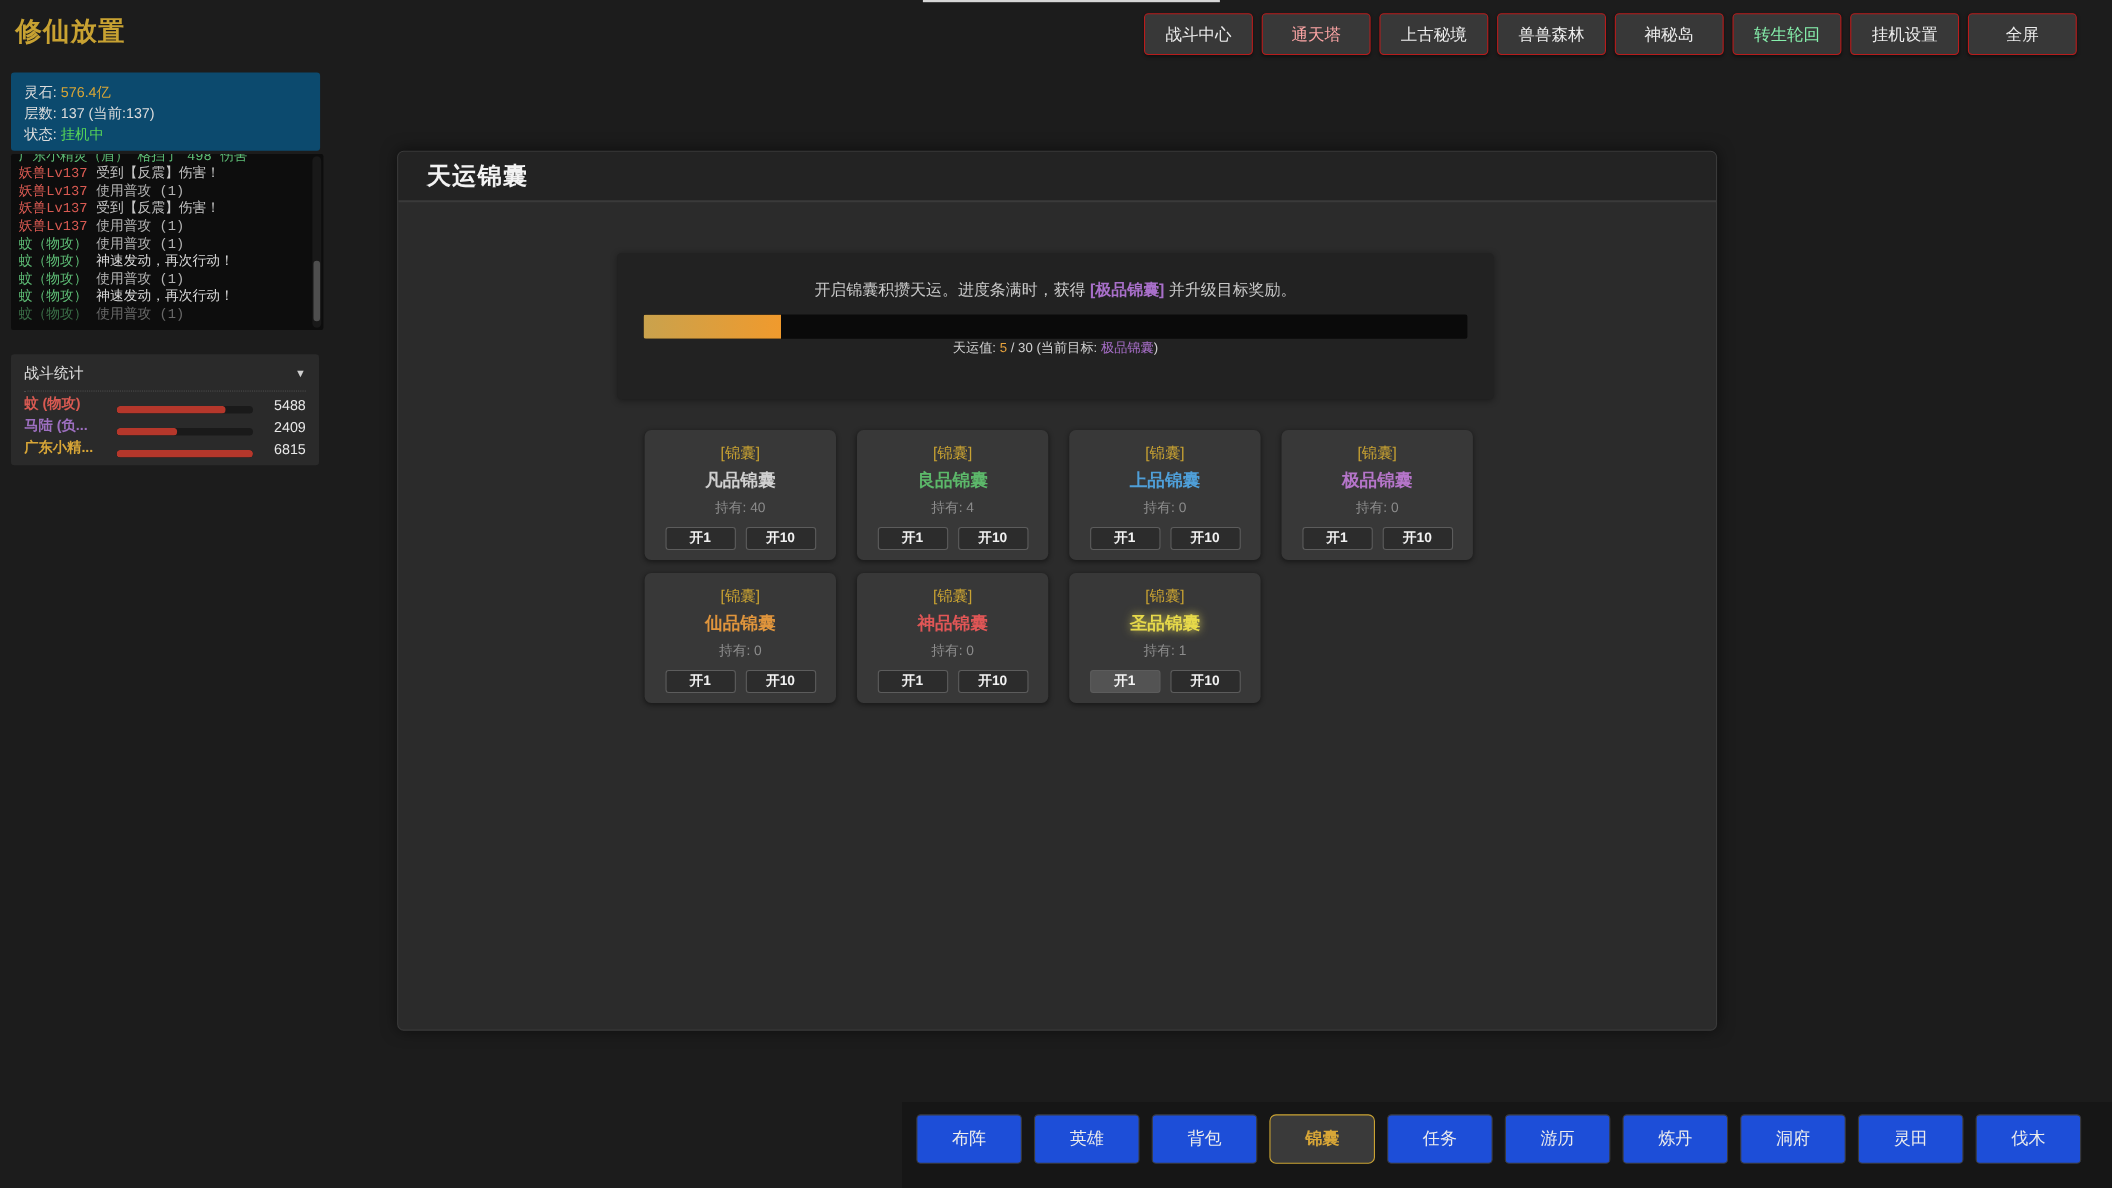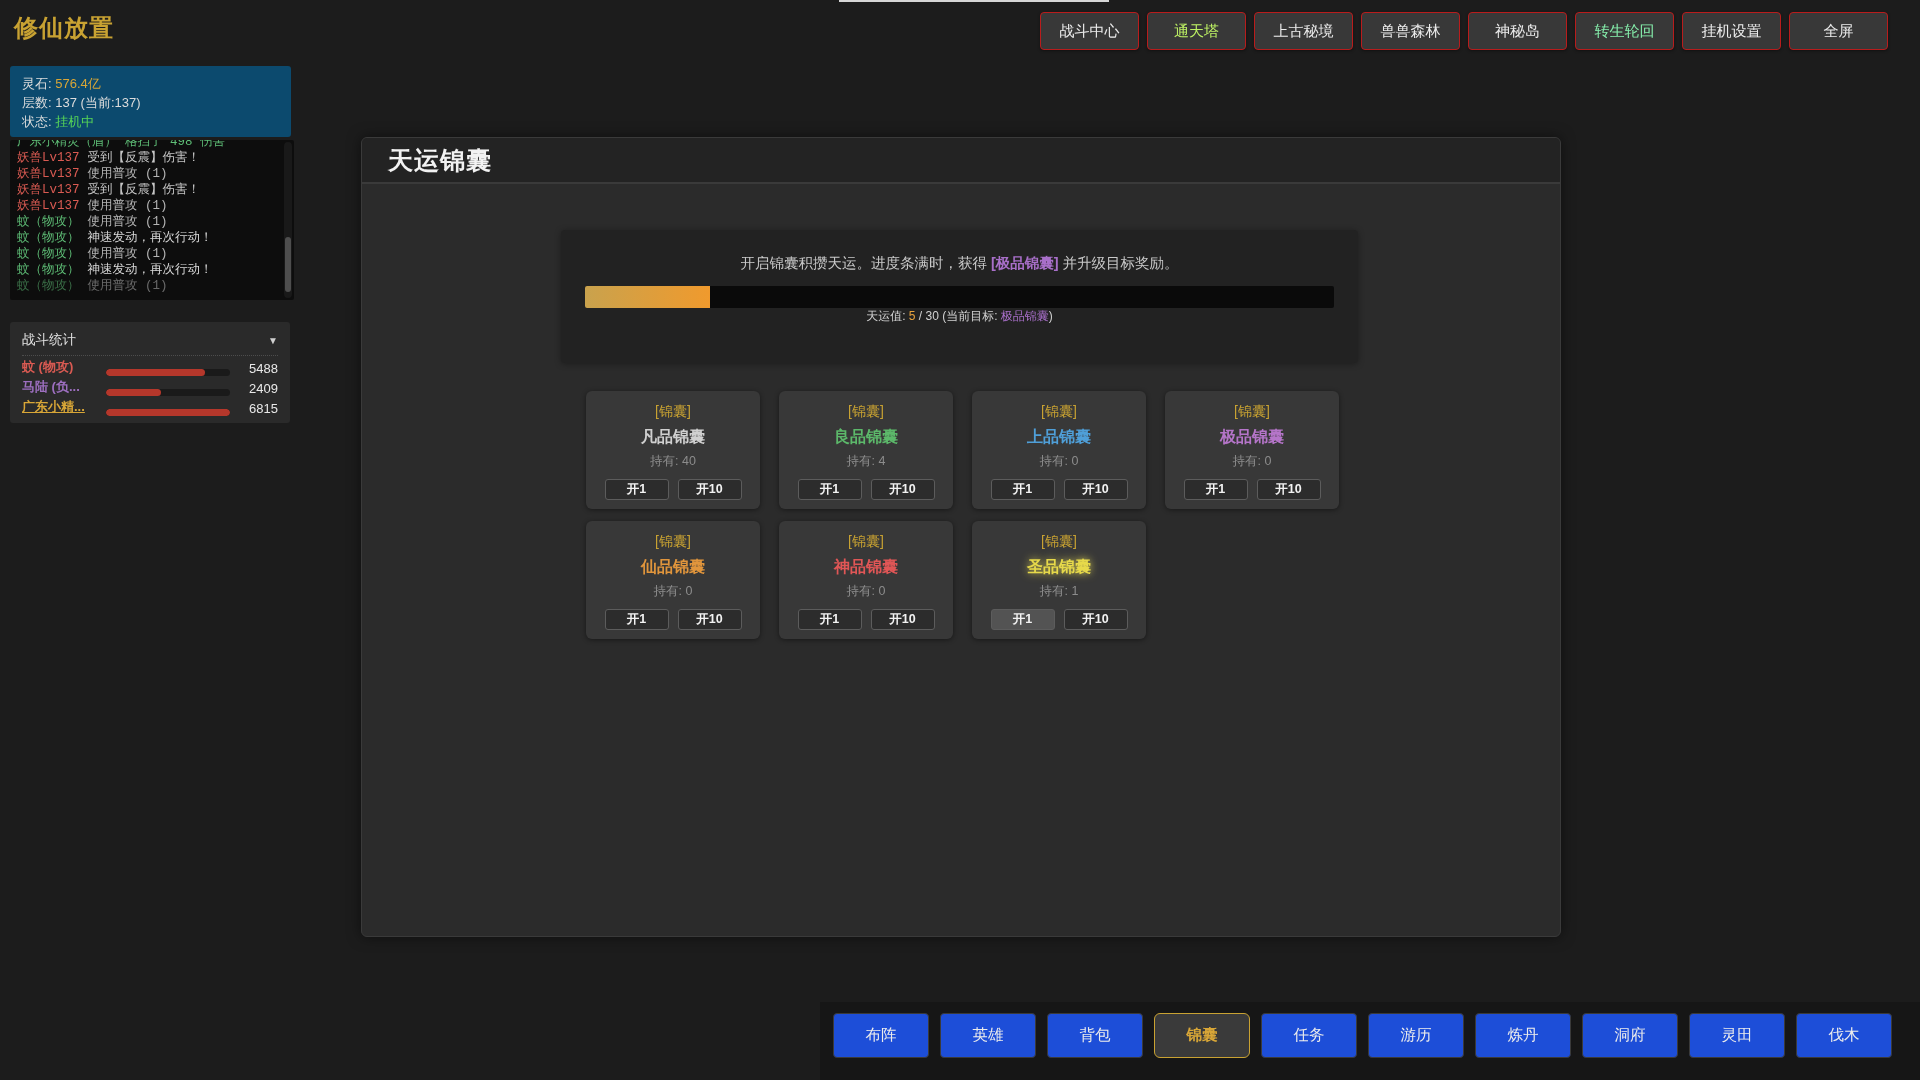--- a/index.html
+++ b/index.html
@@ -37,21 +37,21 @@
   .stat-label{width:76px;font-size:13px;font-weight:bold;white-space:nowrap;overflow:hidden;}
   .stat-track{flex:1;height:7px;background:#1a1a1a;border-radius:4px;overflow:hidden;}
   .stat-fill{height:100%;background:#b5372b;border-radius:4px;}
   .stat-value{width:40px;text-align:right;font-size:13px;color:#e8e8e8;}
 
   
   .main-panel{position:absolute;left:361px;top:137px;width:1200px;height:800px;box-sizing:border-box;
               background:#2b2b2b;border:1px solid #3a3a3a;border-radius:6px;overflow:hidden;
               box-shadow:0 0 14px rgba(0,0,0,.5);}
   .main-header{height:44px;background:#232323;border-bottom:2px solid #3a3a3a;display:flex;align-items:center;
-               padding-left:26px;font-size:25px;font-weight:bold;color:#f2f2f2;letter-spacing:1px;}
+               padding-left:26px;font-size:22px;font-weight:bold;color:#f2f2f2;letter-spacing:1px;}
 
   .info-box{position:absolute;left:199px;top:92px;width:797px;height:133px;background:#222;border-radius:4px;
             box-shadow:0 1px 6px rgba(0,0,0,.35);}
   .info-desc{margin-top:24px;text-align:center;font-size:14.5px;color:#c9c9c9;}
   .info-hl{color:#a86fc9;font-weight:bold;}
   .progress-track{margin:13px 24px 0;height:22px;background:#0a0a0a;border-radius:2px;overflow:hidden;}
   .progress-fill{height:100%;background:linear-gradient(90deg,#c9a24d,#f09a2d);}
   .luck-line{margin-top:0;text-align:center;font-size:12px;color:#d2d2d2;}
   .luck-value{color:#e8a33d;}
   .luck-target{color:#a86fc9;}
@@ -79,21 +79,21 @@
 </head>
 <body>
 
 <div id="stage">
 
   <div class="top-line"></div>
   <div class="game-title">修仙放置</div>
 
   <div class="top-nav">
     <div class="nav-btn" style="color: rgb(236, 236, 236);">战斗中心</div>
-    <div class="nav-btn" style="color: #bef264;">通天塔</div>
+    <div class="nav-btn" style="color: #fca5a5;">通天塔</div>
     <div class="nav-btn" style="color: rgb(236, 236, 236);">上古秘境</div>
     <div class="nav-btn" style="color: rgb(236, 236, 236);">兽兽森林</div>
     <div class="nav-btn" style="color: rgb(236, 236, 236);">神秘岛</div>
     <div class="nav-btn" style="color: #86efac;">转生轮回</div>
     <div class="nav-btn" style="color: rgb(236, 236, 236);">挂机设置</div>
     <div class="nav-btn" style="color: rgb(236, 236, 236);">全屏</div>
   </div>
 
   <div class="stats-panel">
     <div>
@@ -141,21 +141,21 @@
       <span class="stat-value">5488</span>
     </div>
     <div class="stat-row">
       <span class="stat-label" style="color: rgb(157, 111, 192);">马陆 (负...</span>
       <div class="stat-track">
           <div class="stat-fill" style="width: 44%;"></div>
         </div>
       <span class="stat-value">2409</span>
     </div>
     <div class="stat-row">
-      <span class="stat-label" style="color: rgb(216, 166, 55); text-decoration: underline;">广东小精...</span>
+      <span class="stat-label" style="color: rgb(216, 166, 55);">广东小精...</span>
       <div class="stat-track">
           <div class="stat-fill" style="width: 100%;"></div>
         </div>
       <span class="stat-value">6815</span>
     </div>
   </div>
 
   <div class="main-panel">
     <div class="main-header">天运锦囊</div>
 

